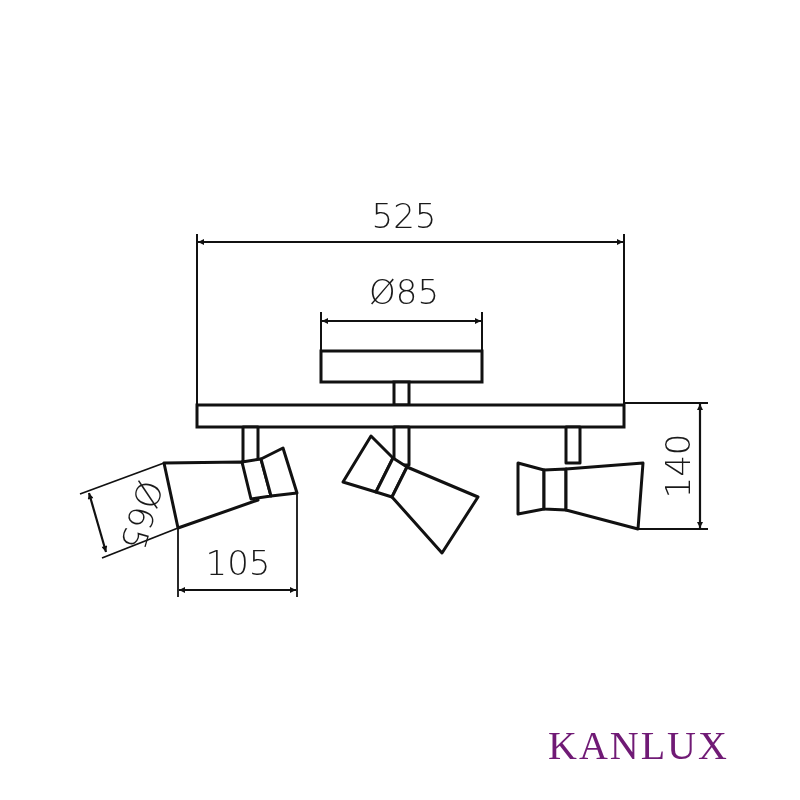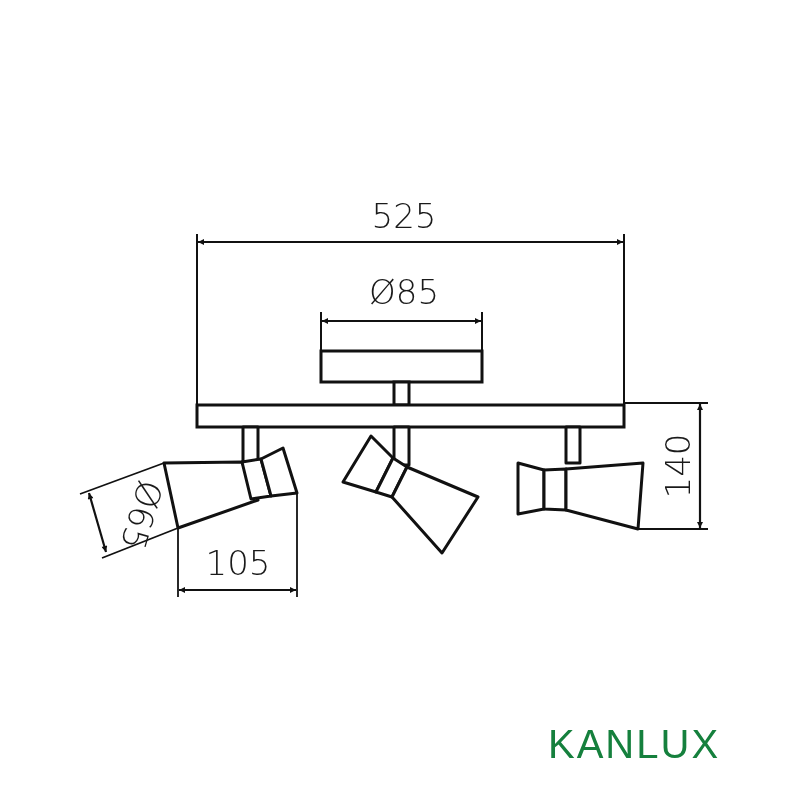--- a/index.html
+++ b/index.html
@@ -1,19 +1,19 @@
 <!DOCTYPE html>
 <html><head>
 <meta charset="utf-8">
 <style>
   html, body { margin:0; padding:0; background:#ffffff; }
   body { width:800px; height:800px; position:relative; overflow:hidden; }
   #drawing { position:absolute; left:0; top:0; }
   .dimtext { font-family:"DejaVu Sans", sans-serif; font-size:34px; fill:#1a1a1a; font-weight:300; }
-  .brand { position:absolute; left:548px; top:722px; font-family:Liberation Sans, sans-serif; font-size:40px; letter-spacing:2px; color:#15803d; font-weight:300;text-align:right; }
+  .brand { position:absolute; left:548px; top:722px; font-family:Liberation Serif, serif; font-size:40px; letter-spacing:2px; color:#701a75; font-weight:300;text-align:right; }
 </style>
 </head>
 <body>
 
 <svg id="drawing" width="800" height="800" viewBox="0 0 800 800" xmlns="http://www.w3.org/2000/svg">
   <defs>
     <marker id="arr" viewBox="0 0 10 10" refX="10" refY="5" markerWidth="9" markerHeight="6" orient="auto-start-reverse" markerUnits="userSpaceOnUse">
       <path d="M0,0 L10,5 L0,10 z" fill="#111"></path>
     </marker>
   </defs>

